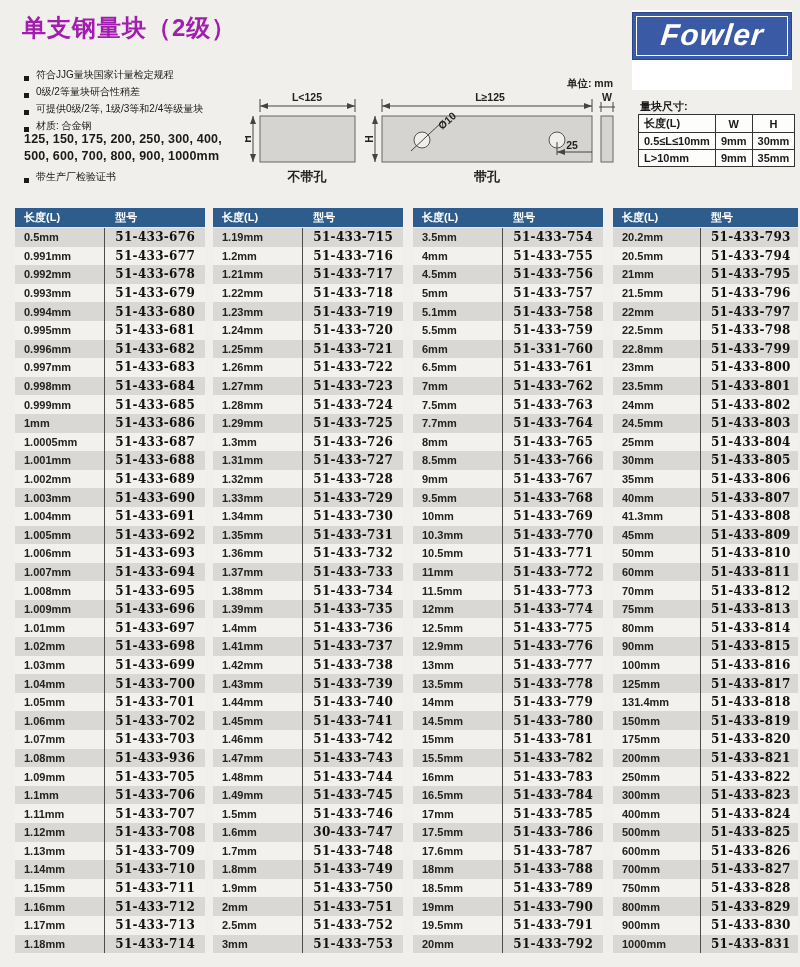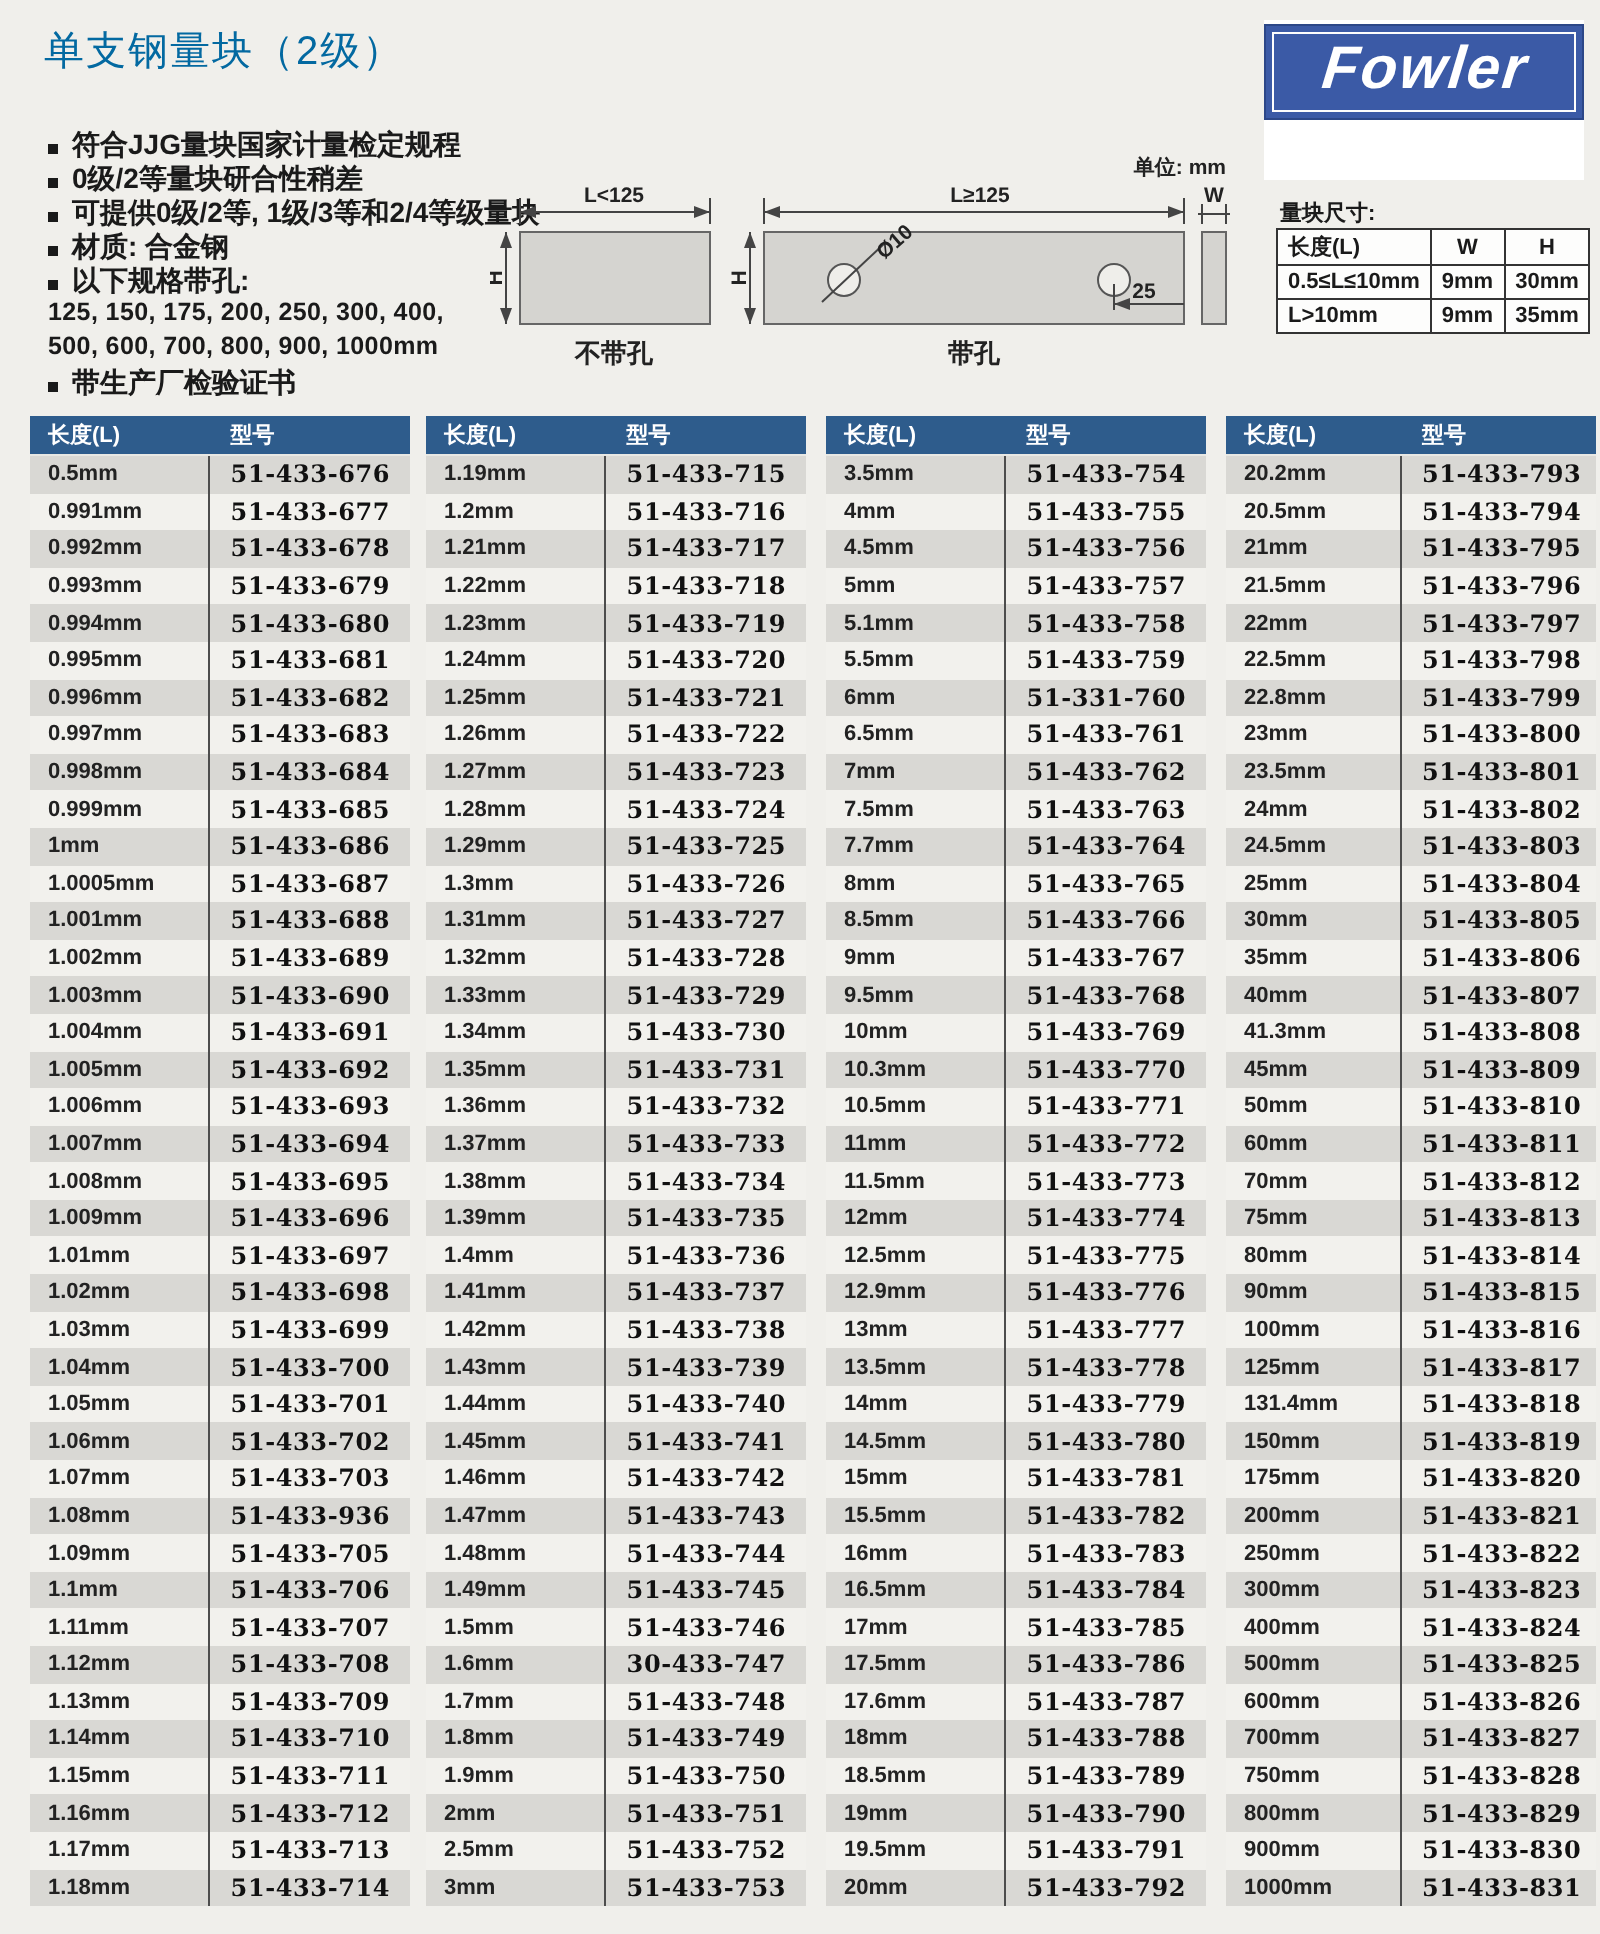--- a/index.html
+++ b/index.html
@@ -1,24 +1,24 @@
 <!DOCTYPE html>
 <html><head>
 <meta charset="utf-8">
 <style>
   *{margin:0;padding:0;box-sizing:border-box}
   html,body{background:#fff}
   #page{position:relative;width:800px;height:967px;background:#f0efeb;font-family:"Liberation Sans","DejaVu Sans",sans-serif;overflow:hidden;color:#1a1a1a}
 
   
-  .title{position:absolute;left:22px;top:12px;font-size:20px;font-weight:normal;letter-spacing:1px;color:#0369a1}
+  .title{position:absolute;left:22px;top:12px;font-size:24px;font-weight:bold;letter-spacing:1px;color:#a21caf}
 
   
   .features{position:absolute;left:24px;top:64px;width:235px}
-  .feat{display:flex;align-items:center;height:17px;font-size:14px;font-weight:bold;line-height:13px;white-space:nowrap}
+  .feat{display:flex;align-items:flex-end;height:17px;font-size:10px;font-weight:normal;line-height:13px;white-space:nowrap}
   .sq{width:5px;height:5px;background:#1a1a1a;margin:3px 7px 0 0;flex:none}
   .cont{height:17px;font-size:12.5px;font-weight:bold;line-height:15px;white-space:nowrap;letter-spacing:.2px}
 
   
   .logo{position:absolute;left:632px;top:10px;width:160px;height:80px;background:#fff}
   .logo-box{position:absolute;left:0;top:2px;right:0;height:48px;background:#3b5aa6;border:1px solid #2c4788}
   .logo-inner{position:absolute;inset:3px;border:1px solid #fdfdfd;display:flex;align-items:center;justify-content:center}
   .logo-text{font-style:italic;font-weight:bold;font-size:30px;color:#fff;letter-spacing:1px;transform:skewX(-6deg);padding-bottom:3px}
 
   
@@ -71,24 +71,20 @@
         <span class="sq"></span>
         <span>0级/2等量块研合性稍差</span>
       </div>
     <div class="feat">
         <span class="sq"></span>
         <span>可提供0级/2等, 1级/3等和2/4等级量块</span>
       </div>
     <div class="feat">
         <span class="sq"></span>
         <span>材质: 合金钢</span>
-      </div>
-    <div class="feat">
-        <span class="sq"></span>
-        <span>以下规格带孔:</span>
       </div>
     <div class="cont">125, 150, 175, 200, 250, 300, 400,</div>
     <div class="cont">500, 600, 700, 800, 900, 1000mm</div>
     <div class="feat">
         <span class="sq"></span>
         <span>带生产厂检验证书</span>
       </div>
   </div>
 
   <svg class="diagram" width="385" height="130" viewBox="0 0 385 130">

